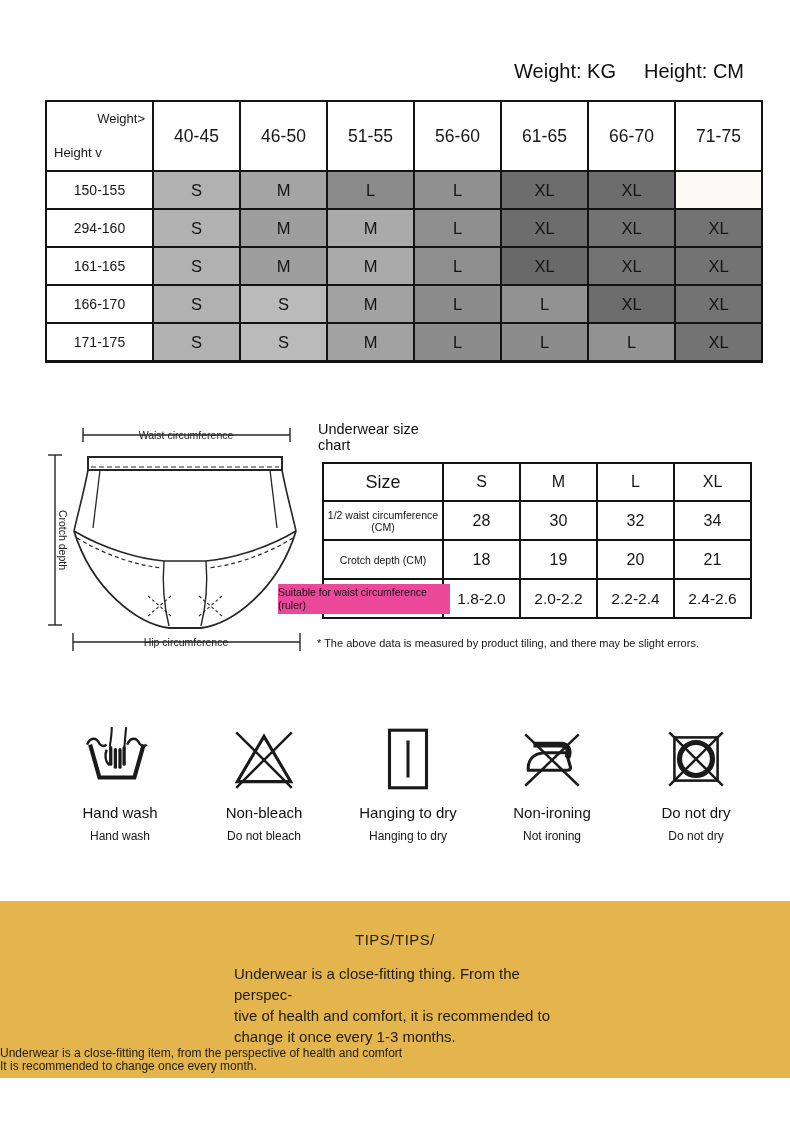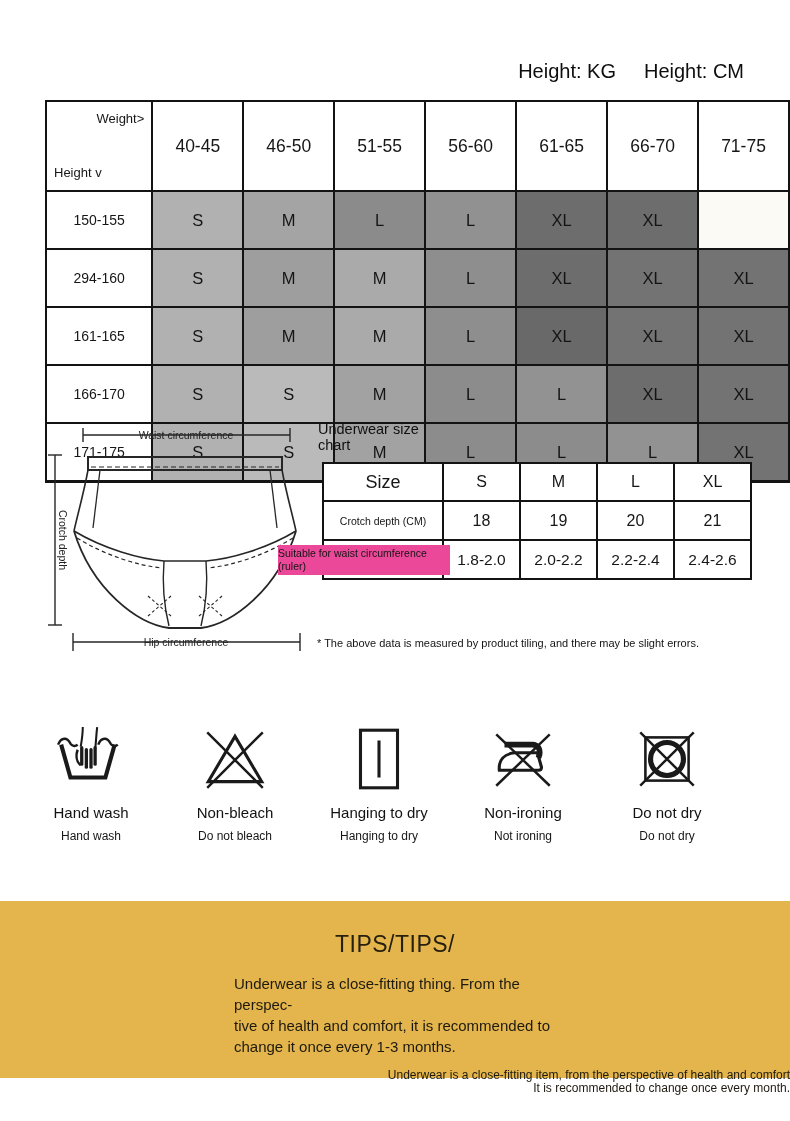--- a/index.html
+++ b/index.html
@@ -7,21 +7,21 @@
         font-family:"Liberation Sans",sans-serif;color:#161616;overflow:hidden;}
 
   
   .hdr-title{position:absolute;left:45px;top:68px;font-size:15px;color:#1b1b1b;}
   .hdr-units{position:absolute;right:46px;top:60px;font-size:20px;color:#0e0e0e;display:flex;gap:28px;}
 
   
   .size-table{position:absolute;left:45px;top:100px;border-collapse:collapse;table-layout:fixed;
               border:2px solid #131313;border-bottom-width:3px;}
   .size-table th,.size-table td{border:2px solid #131313;text-align:center;vertical-align:middle;
-              padding:10px;font-weight:normal;}
+              padding:0;font-weight:normal;}
   .size-table .wcol{width:85px;}
   .size-table .lcol{width:105px;}
   .size-table .head th{height:68px;font-size:17.5px;background:#fff;}
   .size-table .body th{height:36px;font-size:14px;background:#fff;}
   .size-table .body td{height:36px;font-size:16.5px;color:#141414;}
   .corner{position:relative;
      background-image:linear-gradient(to bottom right,transparent calc(50% - 1px),
         #131313 calc(50% - 1px),#131313 calc(50% + 1px),transparent calc(50% + 1px));}
   .corner .c-top{position:absolute;top:9px;right:7px;font-size:13px;}
   .corner .c-bot{position:absolute;bottom:10px;left:7px;font-size:13px;}
@@ -42,39 +42,39 @@
   .sc-col{font-size:16px;}
   .sc-rowlabel{font-size:10.5px;color:#141414;}
   .sc-val{font-size:16px;}
   .sc-val-sm{font-size:15.5px;}
   .sc-overflow-cell{position:relative;}
   .overflow-label{position:absolute;left:-46px;top:50%;transform:translateY(-50%);
       width:172px;background:#ec4899;text-align:left;font-size:10.5px;line-height:13px;padding:2px 0;}
   .sc-note{position:absolute;left:317px;top:637px;font-size:11px;color:#141414;}
 
   
-  .care-row{position:absolute;left:19px;top:723px;width:720px;display:flex;}
+  .care-row{position:absolute;left:48px;top:723px;width:720px;display:flex;}
   .care-item{flex:1;display:flex;flex-direction:column;align-items:center;}
   .care-item svg{width:72px;height:72px;}
   .care-label{margin-top:9px;font-size:15px;color:#121212;}
   .care-sublabel{margin-top:8px;font-size:12px;color:#161616;}
 
   
   .tips{position:absolute;left:0;top:901px;width:790px;height:177px;}
-  .tips-heading{padding-top:30px;text-align:center;font-size:23px;color:#27200f;letter-spacing:.5px;}
+  .tips-heading{padding-top:30px;text-align:center;font-size:15px;color:#27200f;letter-spacing:.5px;}
   .tips-body{margin:15px auto 0;width:322px;font-size:15px;line-height:21px;color:#1e1a10;text-align:left;}
-  .tips-small{margin-top:12px;text-align:right;font-size:12px;line-height:13px;color:#1e1a10;}
+  .tips-small{text-align:left;font-size:12px;line-height:13px;color:#1e1a10;}
 </style>
 </head>
 <body>
 
 <div class="page">
 
   <div class="hdr-units">
-    <span>Height: KG</span>
+    <span>Weight: KG</span>
     <span>Height: CM</span>
   </div>
 
   <table class="size-table">
     <tbody>
         <tr class="head">
       <th class="lcol corner">
         <span class="c-top">Weight&gt;</span>
         <span class="c-bot">Height v</span>
       </th>
@@ -186,20 +186,27 @@
   <table class="size-chart">
     <tbody>
         <tr class="hrow">
       <td class="c0 sc-size">Size</td>
       <td class="cv sc-col">S</td>
       <td class="cv sc-col">M</td>
       <td class="cv sc-col">L</td>
       <td class="cv sc-col">XL</td>
     </tr>
     <tr class="drow">
+      <td class="sc-rowlabel">1/2 waist circumference (CM)</td>
+      <td class="sc-val">28</td>
+      <td class="sc-val">30</td>
+      <td class="sc-val">32</td>
+      <td class="sc-val">34</td>
+    </tr>
+    <tr class="drow">
       <td class="sc-rowlabel">Crotch depth (CM)</td>
       <td class="sc-val">18</td>
       <td class="sc-val">19</td>
       <td class="sc-val">20</td>
       <td class="sc-val">21</td>
     </tr>
     <tr class="drow">
       <td class="sc-rowlabel sc-overflow-cell">
         <div class="overflow-label">Suitable for waist circumference (ruler)</div>
       </td>

